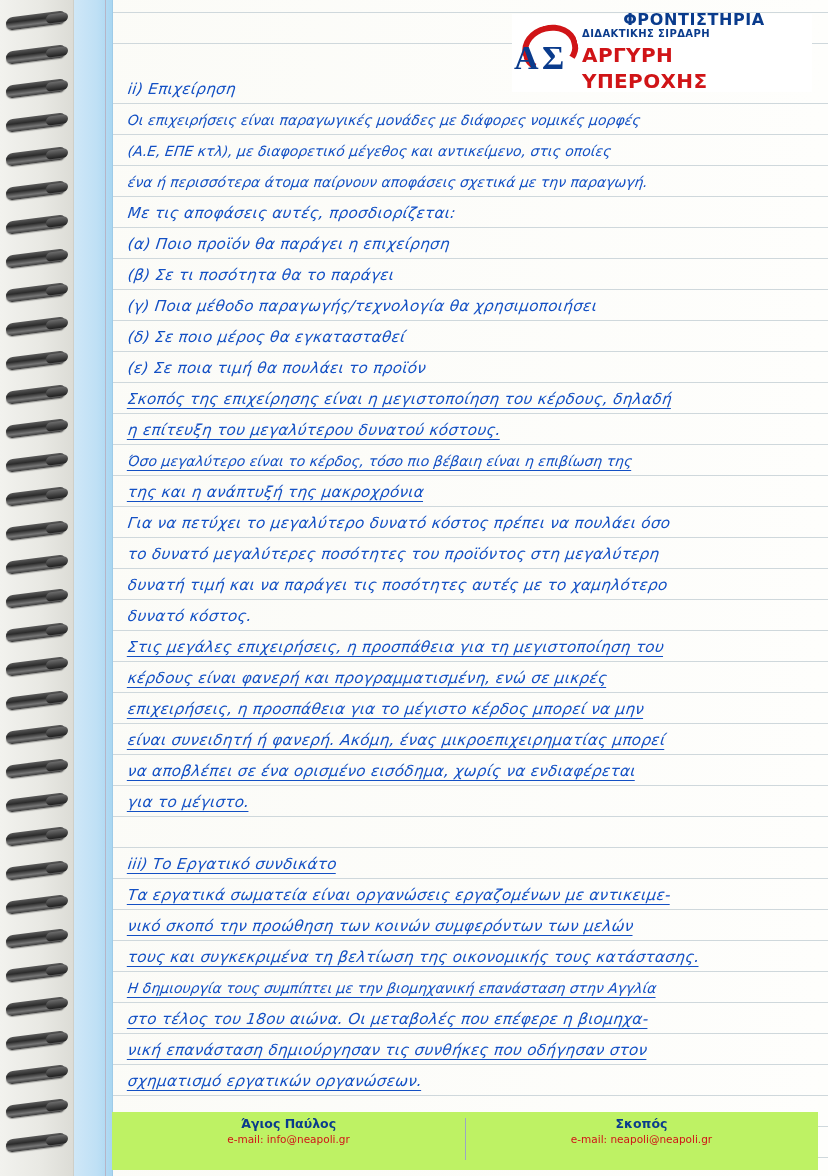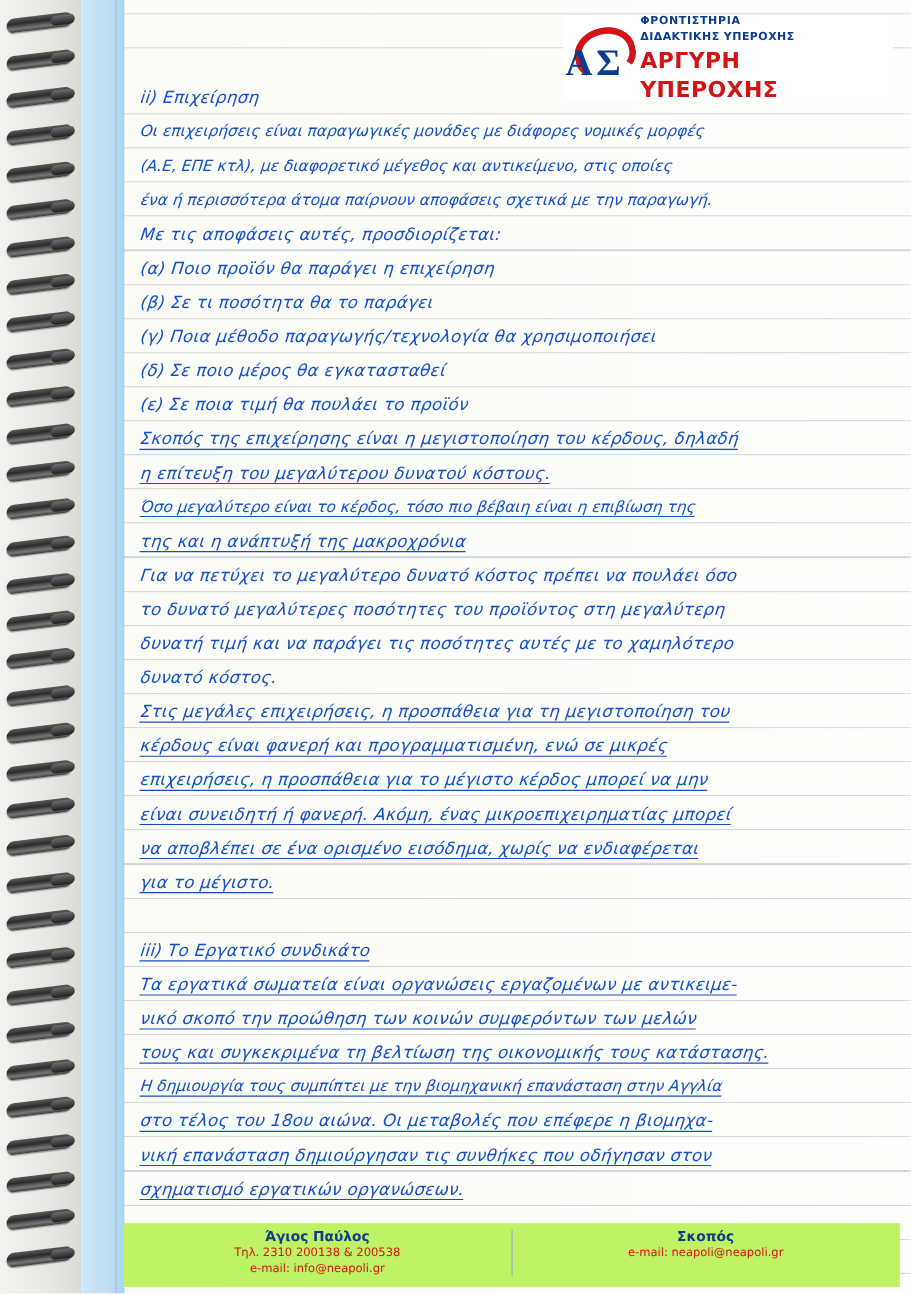--- a/index.html
+++ b/index.html
@@ -124,24 +124,25 @@
     border: 6px solid #d01417;
     border-radius: 50% 50% 45% 45%;
     border-bottom-color: transparent;
     transform: rotate(-14deg);
   }
   .logo-text {
     text-align: left;
   }
   .logo-line1 {
     color: #0a3b8c;
-    font-size: 10px;
+    font-size: 16px;
     font-weight: 700;
     letter-spacing: .6px;
     line-height: 14px;
+    text-align: center;
   }
   .logo-line2 {
     color: #0a3b8c;
     font-size: 10px;
     font-weight: 700;
     letter-spacing: .4px;
     line-height: 13px;
   }
   .logo-line3 {
     color: #d01417;
@@ -256,31 +257,30 @@
   <div class="margin-strip"></div>
 
   <div class="header">
     <div class="logo-mark">
       <div class="swirl"></div>
       <div class="glyph-a">A</div>
       <div class="glyph-s">Σ</div>
     </div>
     <div class="logo-text">
       <div class="logo-line1">ΦΡΟΝΤΙΣΤΗΡΙΑ</div>
-      <div class="logo-line2">ΔΙΔΑΚΤΙΚΗΣ  ΥΠΕΡΟΧΗΣ</div>
+      <div class="logo-line2">ΔΙΔΑΚΤΙΚΗΣ  ΣΙΡΔΑΡΗ</div>
       <div class="logo-line3">ΑΡΓΥΡΗ ΥΠΕΡΟΧΗΣ</div>
     </div>
   </div>
 
   <div class="hand body-text" id="handwriting"><span class="ln">ii) Επιχείρηση</span><span class="ln sm tight">Οι επιχειρήσεις είναι παραγωγικές μονάδες με διάφορες νομικές μορφές</span><span class="ln sm tight">(Α.Ε, ΕΠΕ κτλ), με διαφορετικό μέγεθος και αντικείμενο, στις οποίες</span><span class="ln sm tight">ένα ή περισσότερα άτομα παίρνουν αποφάσεις σχετικά με την παραγωγή.</span><span class="ln">Με τις αποφάσεις αυτές, προσδιορίζεται:</span><span class="ln">(α) Ποιο προϊόν θα παράγει η επιχείρηση</span><span class="ln">(β) Σε τι ποσότητα θα το παράγει</span><span class="ln">(γ) Ποια μέθοδο παραγωγής/τεχνολογία θα χρησιμοποιήσει</span><span class="ln">(δ) Σε ποιο μέρος θα εγκατασταθεί</span><span class="ln">(ε) Σε ποια τιμή θα πουλάει το προϊόν</span><span class="ln u">Σκοπός της επιχείρησης είναι η μεγιστοποίηση του κέρδους, δηλαδή</span><span class="ln u">η επίτευξη του μεγαλύτερου δυνατού κόστους.</span><span class="ln u sm tight">Όσο μεγαλύτερο είναι το κέρδος, τόσο πιο βέβαιη είναι η επιβίωση της</span><span class="ln u">της και η ανάπτυξή της μακροχρόνια</span><span class="ln">Για να πετύχει το μεγαλύτερο δυνατό κόστος πρέπει να πουλάει όσο</span><span class="ln">το δυνατό μεγαλύτερες ποσότητες του προϊόντος στη μεγαλύτερη</span><span class="ln">δυνατή τιμή και να παράγει τις ποσότητες αυτές με το χαμηλότερο</span><span class="ln">δυνατό κόστος.</span><span class="ln u">Στις μεγάλες επιχειρήσεις, η προσπάθεια για τη μεγιστοποίηση του</span><span class="ln u">κέρδους είναι φανερή και προγραμματισμένη, ενώ σε μικρές</span><span class="ln u">επιχειρήσεις, η προσπάθεια για το μέγιστο κέρδος μπορεί να μην</span><span class="ln u">είναι συνειδητή ή φανερή. Ακόμη, ένας μικροεπιχειρηματίας μπορεί</span><span class="ln u">να αποβλέπει σε ένα ορισμένο εισόδημα, χωρίς να ενδιαφέρεται</span><span class="ln u">για το μέγιστο.</span><span class="ln"></span><span class="ln u">iii) Το Εργατικό συνδικάτο</span><span class="ln u">Τα εργατικά σωματεία είναι οργανώσεις εργαζομένων με αντικειμε-</span><span class="ln u">νικό σκοπό την προώθηση των κοινών συμφερόντων των μελών</span><span class="ln u">τους και συγκεκριμένα τη βελτίωση της οικονομικής τους κατάστασης.</span><span class="ln u sm tight">Η δημιουργία τους συμπίπτει με την βιομηχανική επανάσταση στην Αγγλία</span><span class="ln u">στο τέλος του 18ου αιώνα. Οι μεταβολές που επέφερε η βιομηχα-</span><span class="ln u">νική επανάσταση δημιούργησαν τις συνθήκες που οδήγησαν στον</span><span class="ln u">σχηματισμό εργατικών οργανώσεων.</span></div>
 
   <div class="footer">
     <div class="footer-col left">
       <div class="f-title">Άγιος Παύλος</div>
-      <div class="f-line">Τηλ. 2310 200138 &amp; 200538</div>
       <div class="f-line">e-mail: info@neapoli.gr</div>
     </div>
     <div class="footer-col right">
       <div class="f-title">Σκοπός</div>
       <div class="f-line">e-mail: neapoli@neapoli.gr</div>
     </div>
   </div>
 
 </div>
 

